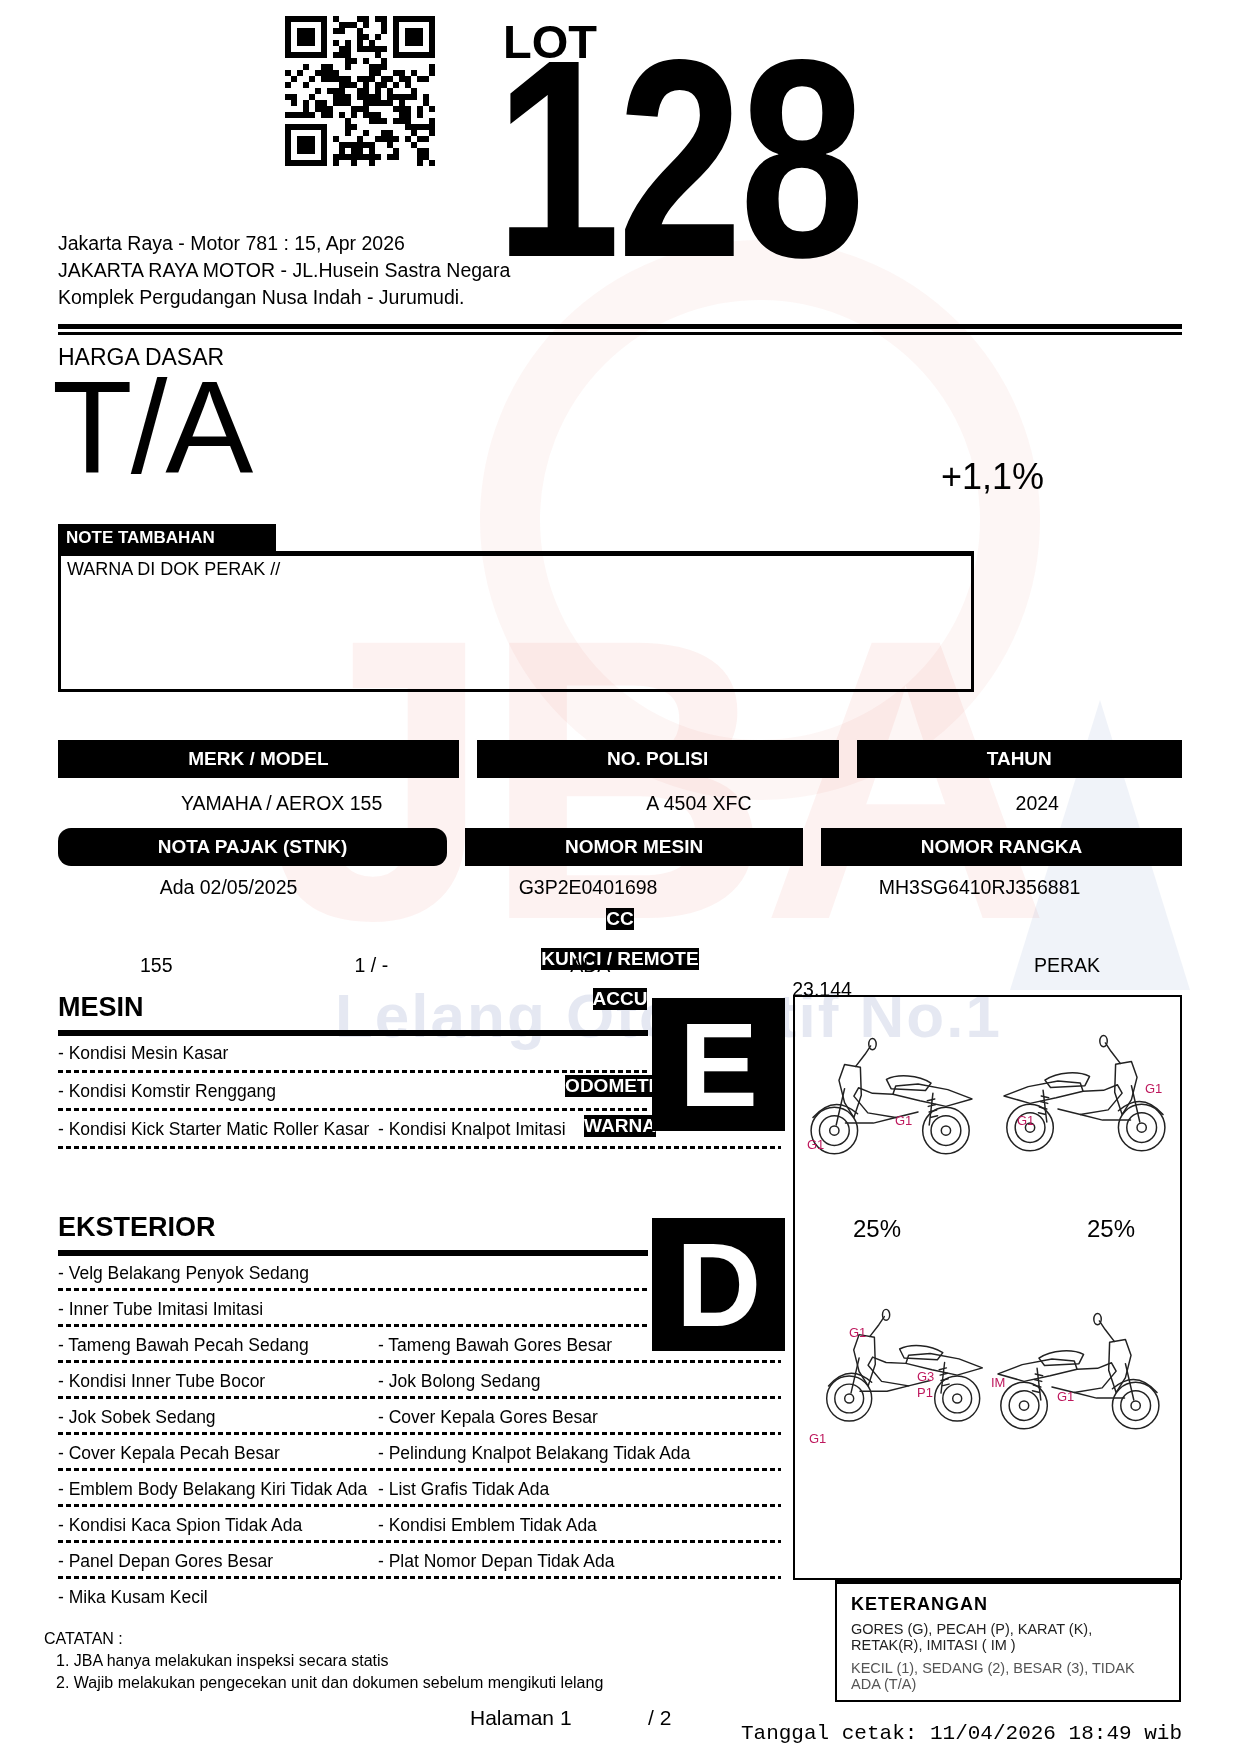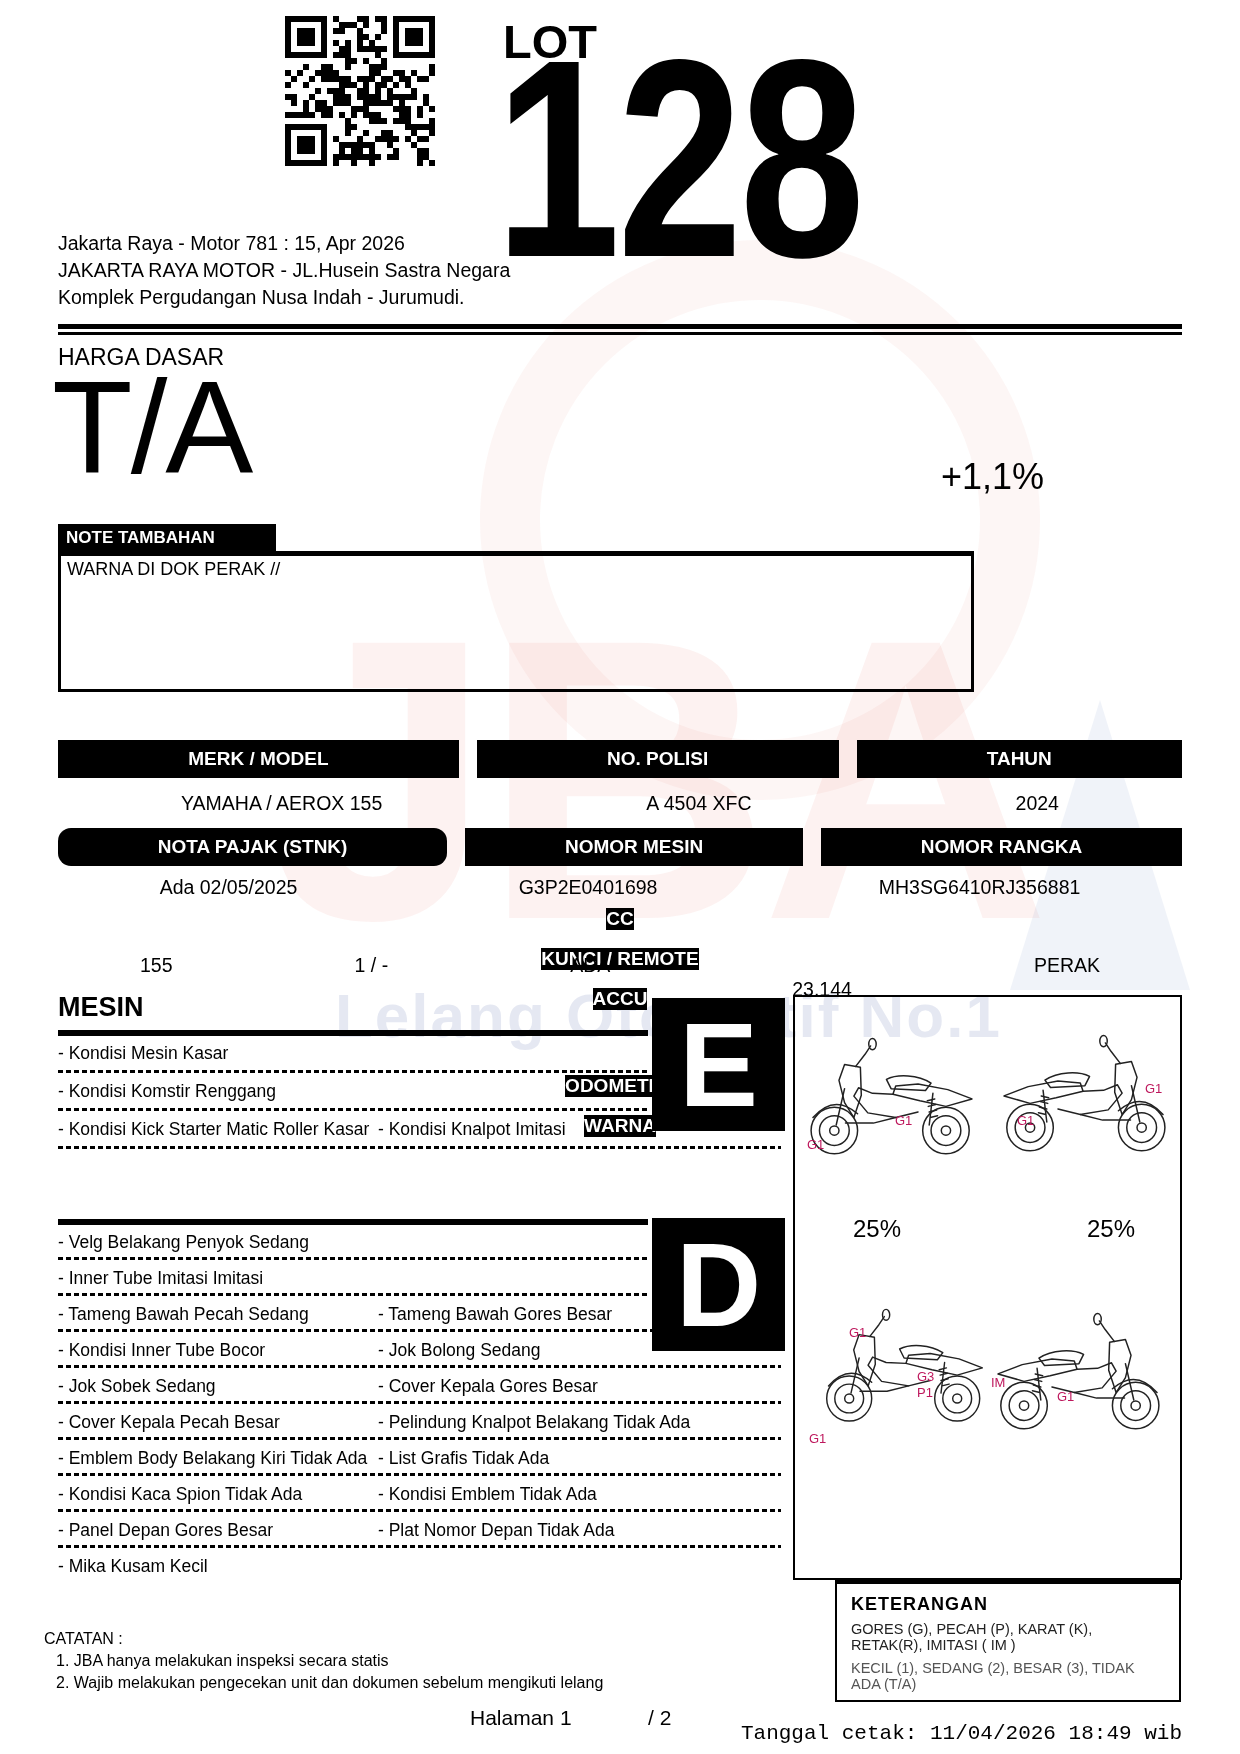--- a/index.html
+++ b/index.html
@@ -403,20 +403,21 @@
       </div>
       <div class="itemrow long">
         <span class="lefttxt">- Kondisi Kick Starter Matic Roller Kasar</span>
         <span class="righttxt">- Kondisi Knalpot Imitasi</span>
         <div class="dotline"></div>
       </div>
     </div>
     <div id="grade-mesin" class="abs gradebox">E</div>
 
     <div id="eksterior" class="abs">
+      <div class="sec-title">EKSTERIOR</div>
       <div class="sec-rule"></div>
       <div class="itemrow">
         <span class="lefttxt">- Velg Belakang Penyok Sedang</span>
         <div class="dotline"></div>
       </div>
       <div class="itemrow">
         <span class="lefttxt">- Inner Tube Imitasi Imitasi</span>
         <div class="dotline"></div>
       </div>
       <div class="itemrow long">

